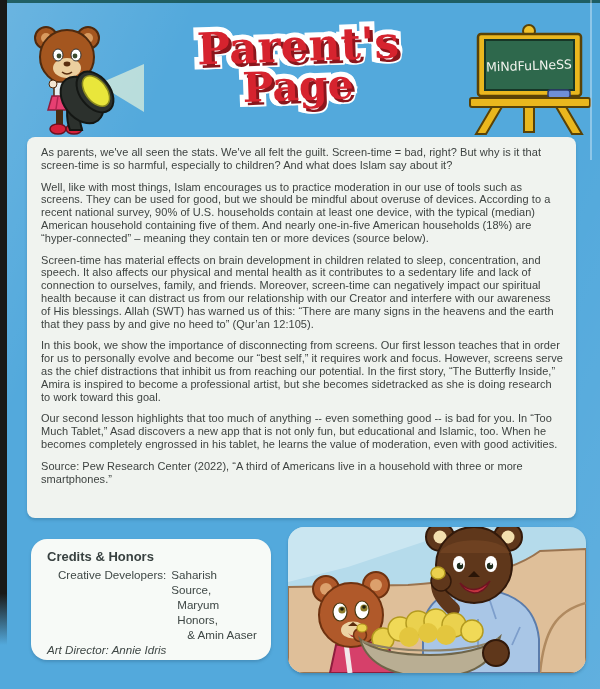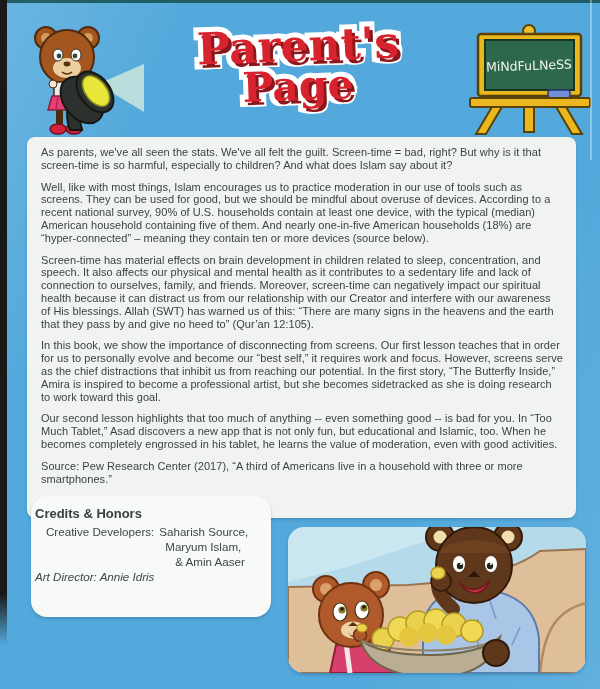--- a/index.html
+++ b/index.html
@@ -27,23 +27,23 @@
 
   
   .intro-panel{position:absolute;left:27px;top:137px;width:549px;height:381px;
                background:#f0f3ef;border-radius:8px;box-sizing:border-box;
                padding:9px 13px 8px 14px;overflow:hidden;
                box-shadow:0 2px 3px rgba(30,70,100,.25);}
   .intro-panel p{margin:0 0 9px 0;font-size:11px;line-height:12.8px;color:#3e4341;
                  letter-spacing:.05px;}
   .intro-panel p:last-child{margin-bottom:0;}
 
-  .credits-panel{position:absolute;left:31px;top:496px;width:240px;height:121px;
+  .credits-panel{position:absolute;left:31px;top:539px;width:240px;height:121px;
                  background:#f7faf7;border-radius:16px;box-sizing:border-box;
-                 padding:10px 12px 8px 4px;box-shadow:0 2px 3px rgba(30,70,100,.25);}
+                 padding:10px 12px 8px 16px;box-shadow:0 2px 3px rgba(30,70,100,.25);}
   .credits-panel .heading{font-size:13px;font-weight:bold;color:#384140;margin:0 0 3px 0;}
   .credits-panel .line{font-size:11.6px;color:#3e4745;line-height:15px;font-style:italic;}
   .cd-row{display:flex;font-size:11.6px;color:#3e4745;line-height:15px;margin-left:11px;}
   .cd-label{white-space:nowrap;margin-right:5px;}
   .cd-names .n1{margin-left:0;}
   .cd-names .n2{margin-left:6px;}
   .cd-names .n3{margin-left:16px;}
 
   
   .art-box{position:absolute;left:288px;top:527px;width:298px;height:146px;
@@ -124,30 +124,30 @@
       <rect x="8" y="76" width="120" height="9" rx="2" fill="#eab71e" stroke="#5a4206" stroke-width="2"></rect>
     </svg>
   </div>
 
   <div class="intro-panel">
     <p>As parents, we've all seen the stats. We've all felt the guilt. Screen-time = bad, right? But why is it that screen-time is so harmful, especially to children? And what does Islam say about it?</p>
     <p>Well, like with most things, Islam encourages us to practice moderation in our use of tools such as screens. They can be used for good, but we should be mindful about overuse of devices. According to a recent national survey, 90% of U.S. households contain at least one device, with the typical (median) American household containing five of them. And nearly one-in-five American households (18%) are “hyper-connected” – meaning they contain ten or more devices (source below).</p>
     <p>Screen-time has material effects on brain development in children related to sleep, concentration, and speech. It also affects our physical and mental health as it contributes to a sedentary life and lack of connection to ourselves, family, and friends. Moreover, screen-time can negatively impact our spiritual health because it can distract us from our relationship with our Creator and interfere with our awareness of His blessings. Allah (SWT) has warned us of this: “There are many signs in the heavens and the earth that they pass by and give no heed to” (Qur’an 12:105).</p>
     <p>In this book, we show the importance of disconnecting from screens. Our first lesson teaches that in order for us to personally evolve and become our “best self,” it requires work and focus. However, screens serve as the chief distractions that inhibit us from reaching our potential. In the first story, “The Butterfly Inside,” Amira is inspired to become a professional artist, but she becomes sidetracked as she is doing research to work toward this goal.</p>
     <p>Our second lesson highlights that too much of anything -- even something good -- is bad for you. In “Too Much Tablet,” Asad discovers a new app that is not only fun, but educational and Islamic, too. When he becomes completely engrossed in his tablet, he learns the value of moderation, even with good activities.</p>
-    <p>Source: Pew Research Center (2017), “A third of Americans live in a household with three or more smartphones.”</p>
+    <p>Source: Pew Research Center (2022), “A third of Americans live in a household with three or more smartphones.”</p>
   </div>
 
   <div class="credits-panel">
     <div class="heading">Credits &amp; Honors</div>
     <div class="cd-row">
       <span class="cd-label">Creative Developers:</span>
       <span class="cd-names">
         <div class="n1">Saharish Source,</div>
-        <div class="n2">Maryum Islam,</div>
+        <div class="n2">Maryum Honors,</div>
         <div class="n3">&amp; Amin Aaser</div>
       </span>
     </div>
     <div class="line">Art Director: Annie Idris</div>
   </div>
 
   <div class="art-box">
     <svg width="298" height="146" viewBox="0 0 298 146">
       <rect x="0" y="0" width="298" height="146" fill="#b5dbeb"></rect>
       <polygon points="0,0 180,0 60,40 0,55" fill="#cfe9f3" opacity="0.8"></polygon>

